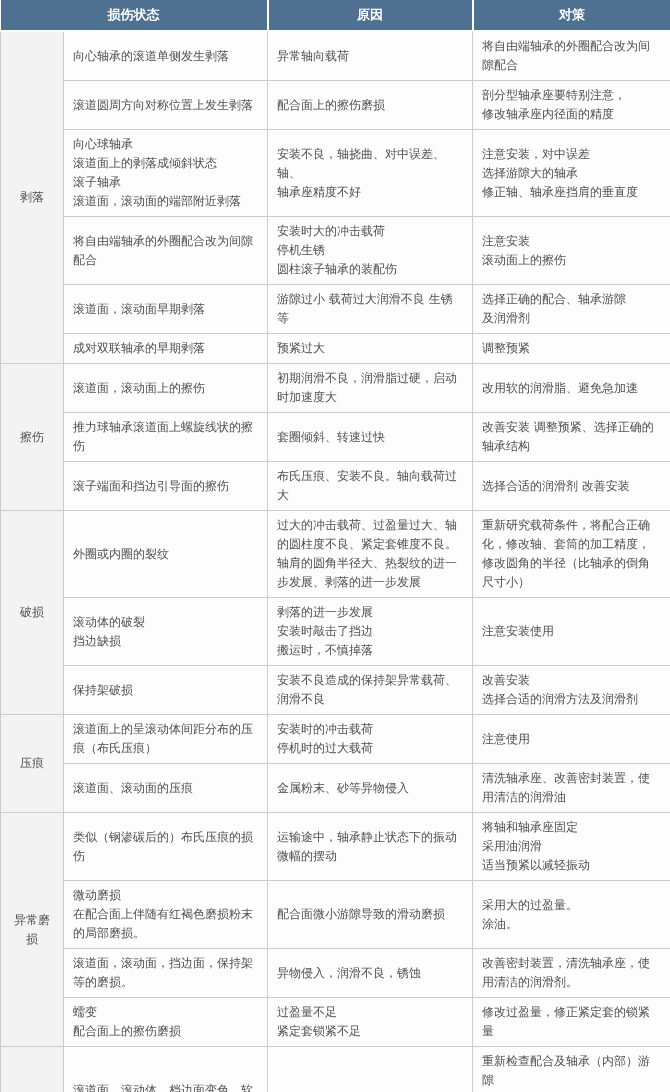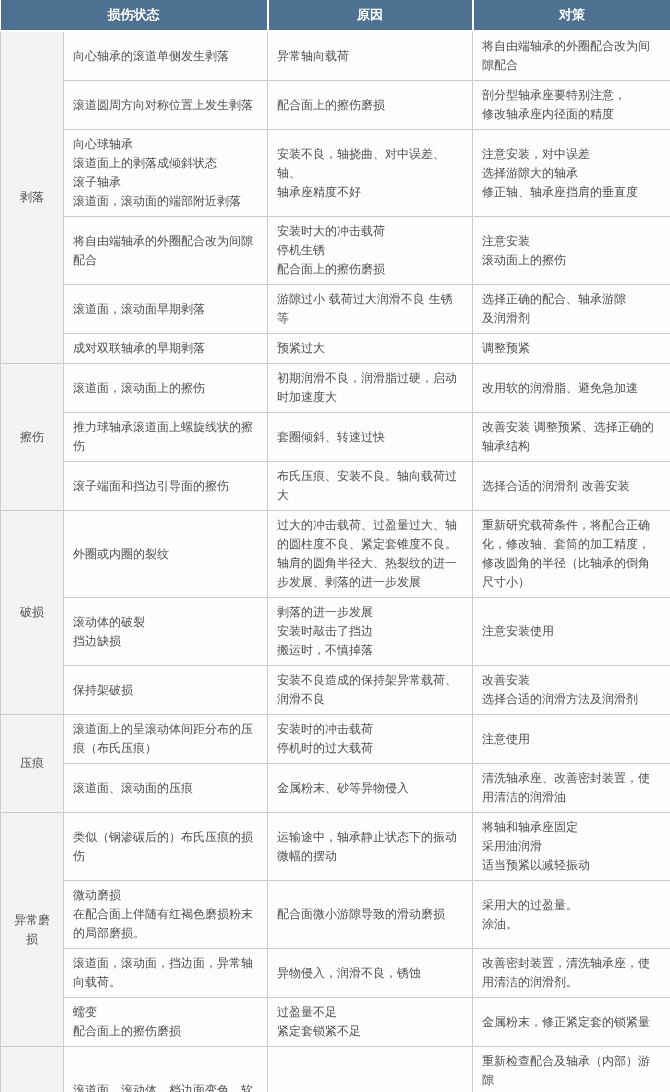--- a/index.html
+++ b/index.html
@@ -96,21 +96,21 @@
 轴、
 轴承座精度不好</td>
           <td>注意安装，对中误差
 选择游隙大的轴承
 修正轴、轴承座挡肩的垂直度</td>
         </tr>
         <tr>
           <td>将自由端轴承的外圈配合改为间隙配合</td>
           <td>安装时大的冲击载荷
 停机生锈
-配合面上的擦伤磨损</td>
+圆柱滚子轴承的装配伤</td>
           <td>注意安装
 滚动面上的擦伤</td>
         </tr>
         <tr>
           <td>滚道面，滚动面早期剥落</td>
           <td>游隙过小 载荷过大润滑不良 生锈等</td>
           <td>选择正确的配合、轴承游隙
 及润滑剂</td>
         </tr>
         <tr>
@@ -176,30 +176,30 @@
 适当预紧以减轻振动</td>
         </tr>
         <tr>
           <td>微动磨损
 在配合面上伴随有红褐色磨损粉末的局部磨损。</td>
           <td>配合面微小游隙导致的滑动磨损</td>
           <td>采用大的过盈量。
 涂油。</td>
         </tr>
         <tr>
-          <td>滚道面，滚动面，挡边面，异常轴向载荷。</td>
+          <td>滚道面，滚动面，挡边面，保持架等的磨损。</td>
           <td>异物侵入，润滑不良，锈蚀</td>
           <td>改善密封装置，清洗轴承座，使用清洁的润滑剂。</td>
         </tr>
         <tr>
           <td>蠕变
 配合面上的擦伤磨损</td>
           <td>过盈量不足
 紧定套锁紧不足</td>
-          <td>金属粉末，修正紧定套的锁紧量</td>
+          <td>修改过盈量，修正紧定套的锁紧量</td>
         </tr>
         <tr>
           <td class="category" rowspan="1">咬粘</td>
           <td>滚道面，滚动体，档边面变色，软化熔敷</td>
           <td>游隙过小，润滑不良，安装不良</td>
           <td>重新检查配合及轴承（内部）游隙
 适量供给合适的润滑剂
 改进安装方法及与安装相关的零件</td>
         </tr>
       </tbody>

